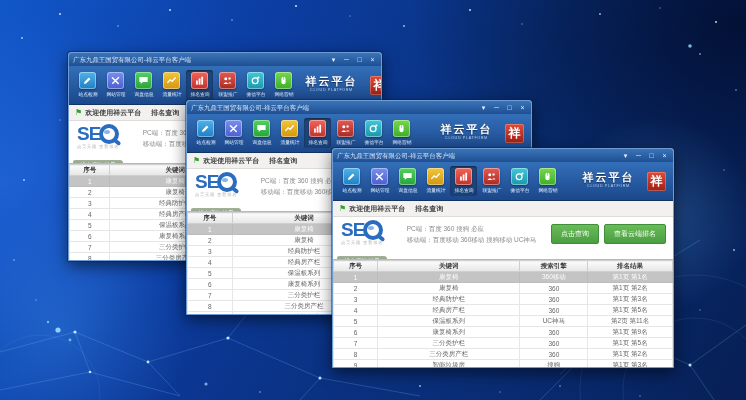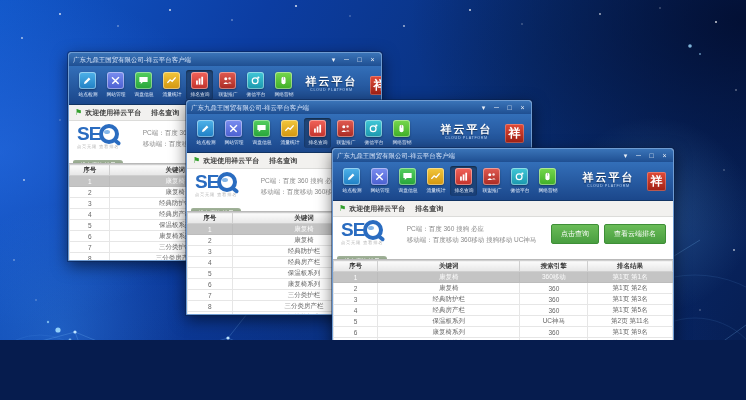--- a/index.html
+++ b/index.html
@@ -1,17 +1,17 @@
 <!DOCTYPE html>
 <html><head>
 <meta charset="utf-8">
 <style>
   html,body{margin:0;padding:0;}
   body{font-family:"Liberation Sans","DejaVu Sans",sans-serif;background:#061c4e;}
-  .scene{position:relative;width:746px;height:340px;overflow:hidden;
+  .scene{position:relative;width:746px;height:400px;overflow:hidden;
     background:
       radial-gradient(circle 140px at 655px 215px, rgba(120,200,255,.22), transparent 70%),
       radial-gradient(circle 180px at 60px 330px, rgba(70,160,255,.30), transparent 70%),
       radial-gradient(ellipse 320px 240px at 0% 45%, rgba(45,115,235,.50), transparent 72%),
       radial-gradient(ellipse 430px 280px at 100% 6%, rgba(2,12,44,.85), transparent 78%),
       radial-gradient(ellipse 520px 300px at 50% 122%, rgba(12,45,130,.55), transparent 75%),
       linear-gradient(115deg,#1157c9 0%,#0c3da2 30%,#093078 62%,#071f55 100%);}
   .stars{position:absolute;inset:0;z-index:1;}
 
   .app-window{position:absolute;display:flex;flex-direction:column;background:#fff;

